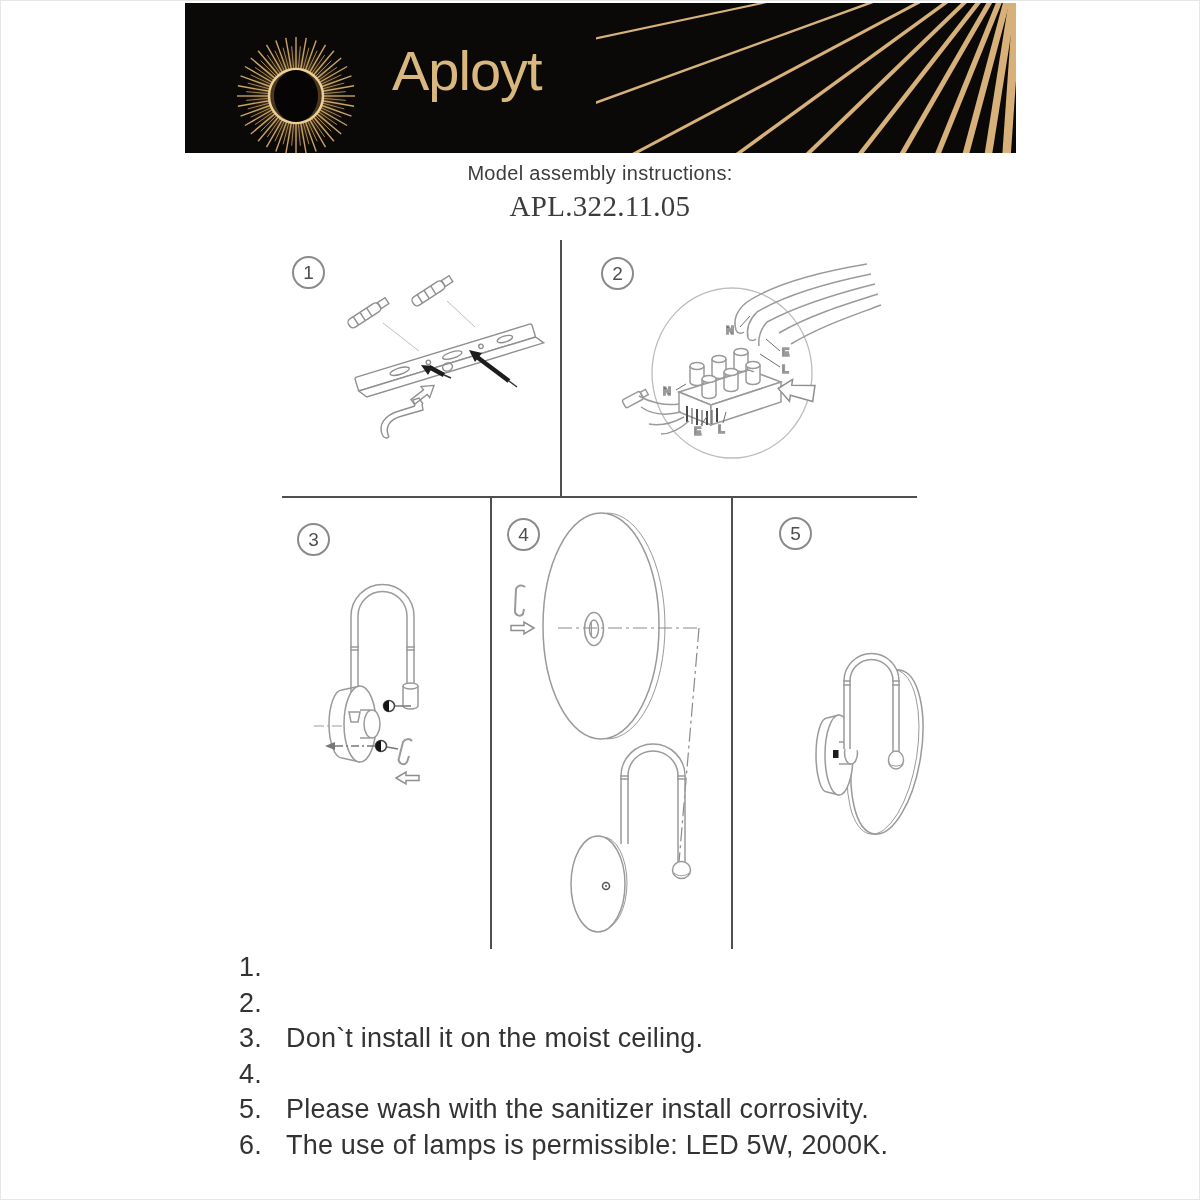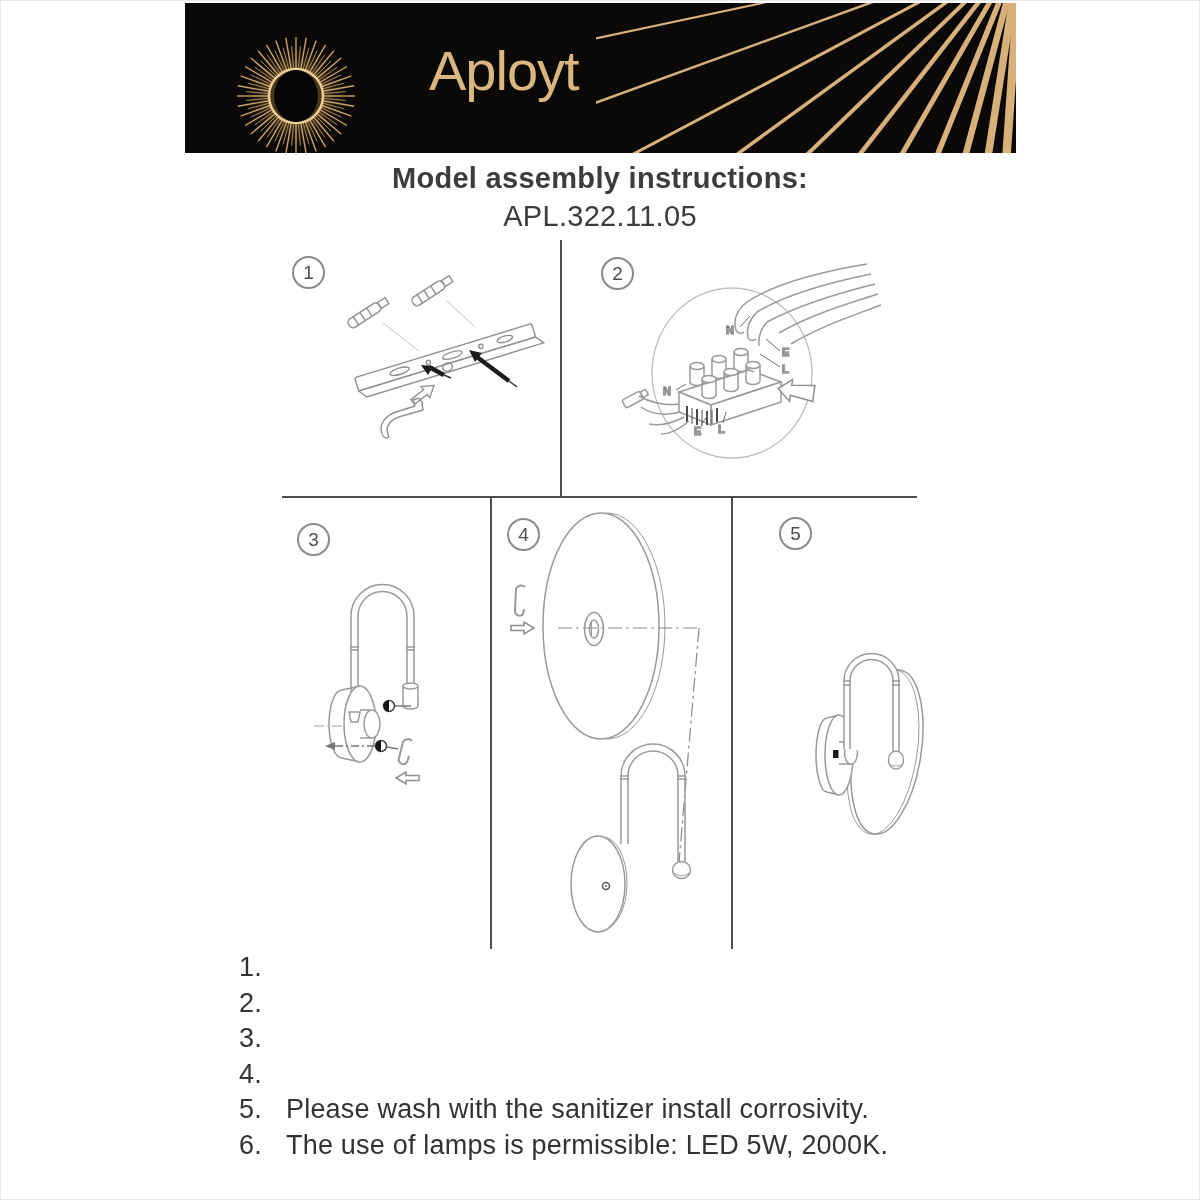--- a/index.html
+++ b/index.html
@@ -2,26 +2,26 @@
 <html><head>
 <meta charset="utf-8">
 <style>
   html,body{margin:0;padding:0;background:#ffffff;}
   .page{position:relative;width:1200px;height:1200px;background:#ffffff;overflow:hidden;
         font-family:"Liberation Sans",sans-serif;border:1px solid #e6e6e6;box-sizing:border-box;}
   
   .banner{position:absolute;left:184px;top:2px;width:831px;height:150px;background:#0b0907;overflow:hidden;}
   .starburst{position:absolute;left:44px;top:26px;width:134px;height:134px;}
   .brand{position:absolute;left:207px;top:40px;font-size:56px;font-weight:400;letter-spacing:-1px;
-         color:#d9b77e;line-height:1;margin-left:37px;}
+         color:#d9b77e;line-height:1;}
   .fan{position:absolute;right:0;top:0;width:420px;height:150px;}
   
   .titleblock{position:absolute;left:0;top:161px;width:100%;text-align:center;color:#3c3c3c;}
-  .titleblock .t1{font-size:29px;font-weight:700;letter-spacing:.3px;}
-  .titleblock .t2{font-size:29px;font-weight:500;letter-spacing:.3px;margin-top:5px;}
+  .titleblock .t1{font-size:20px;font-weight:400;letter-spacing:.3px;}
+  .titleblock .t2{font-size:29px;font-weight:500;letter-spacing:.3px;margin-top:5px;font-family:Liberation Serif, serif;}
   
   .divider{position:absolute;background:#4f4f4f;}
   .badge{position:absolute;width:33px;height:33px;border:2px solid #8a8a8a;border-radius:50%;
          box-sizing:border-box;color:#4e4e4e;font-size:19px;line-height:29px;text-align:center;background:#fff;}
   .drawing{position:absolute;}
   .drawing path,.drawing line,.drawing ellipse,.drawing circle,.drawing rect,.drawing polygon,.drawing polyline
         {vector-effect:non-scaling-stroke;}
   svg text{font-family:"Liberation Sans",sans-serif;font-size:11px;font-weight:bold;fill:#1c1c1c;}
   
   .instructions{position:absolute;left:238px;top:949px;color:#333333;}
@@ -382,20 +382,21 @@
 
   <div class="instructions">
     <div class="ins-row">
       <span class="ins-num">1.</span>
     </div>
     <div class="ins-row">
       <span class="ins-num">2.</span>
     </div>
     <div class="ins-row">
       <span class="ins-num">3.</span>
+      <span class="ins-text">Don`t install it on the moist ceiling.</span>
     </div>
     <div class="ins-row">
       <span class="ins-num">4.</span>
     </div>
     <div class="ins-row">
       <span class="ins-num">5.</span>
       <span class="ins-text">Please wash with the sanitizer install corrosivity.</span>
     </div>
     <div class="ins-row">
       <span class="ins-num">6.</span>

